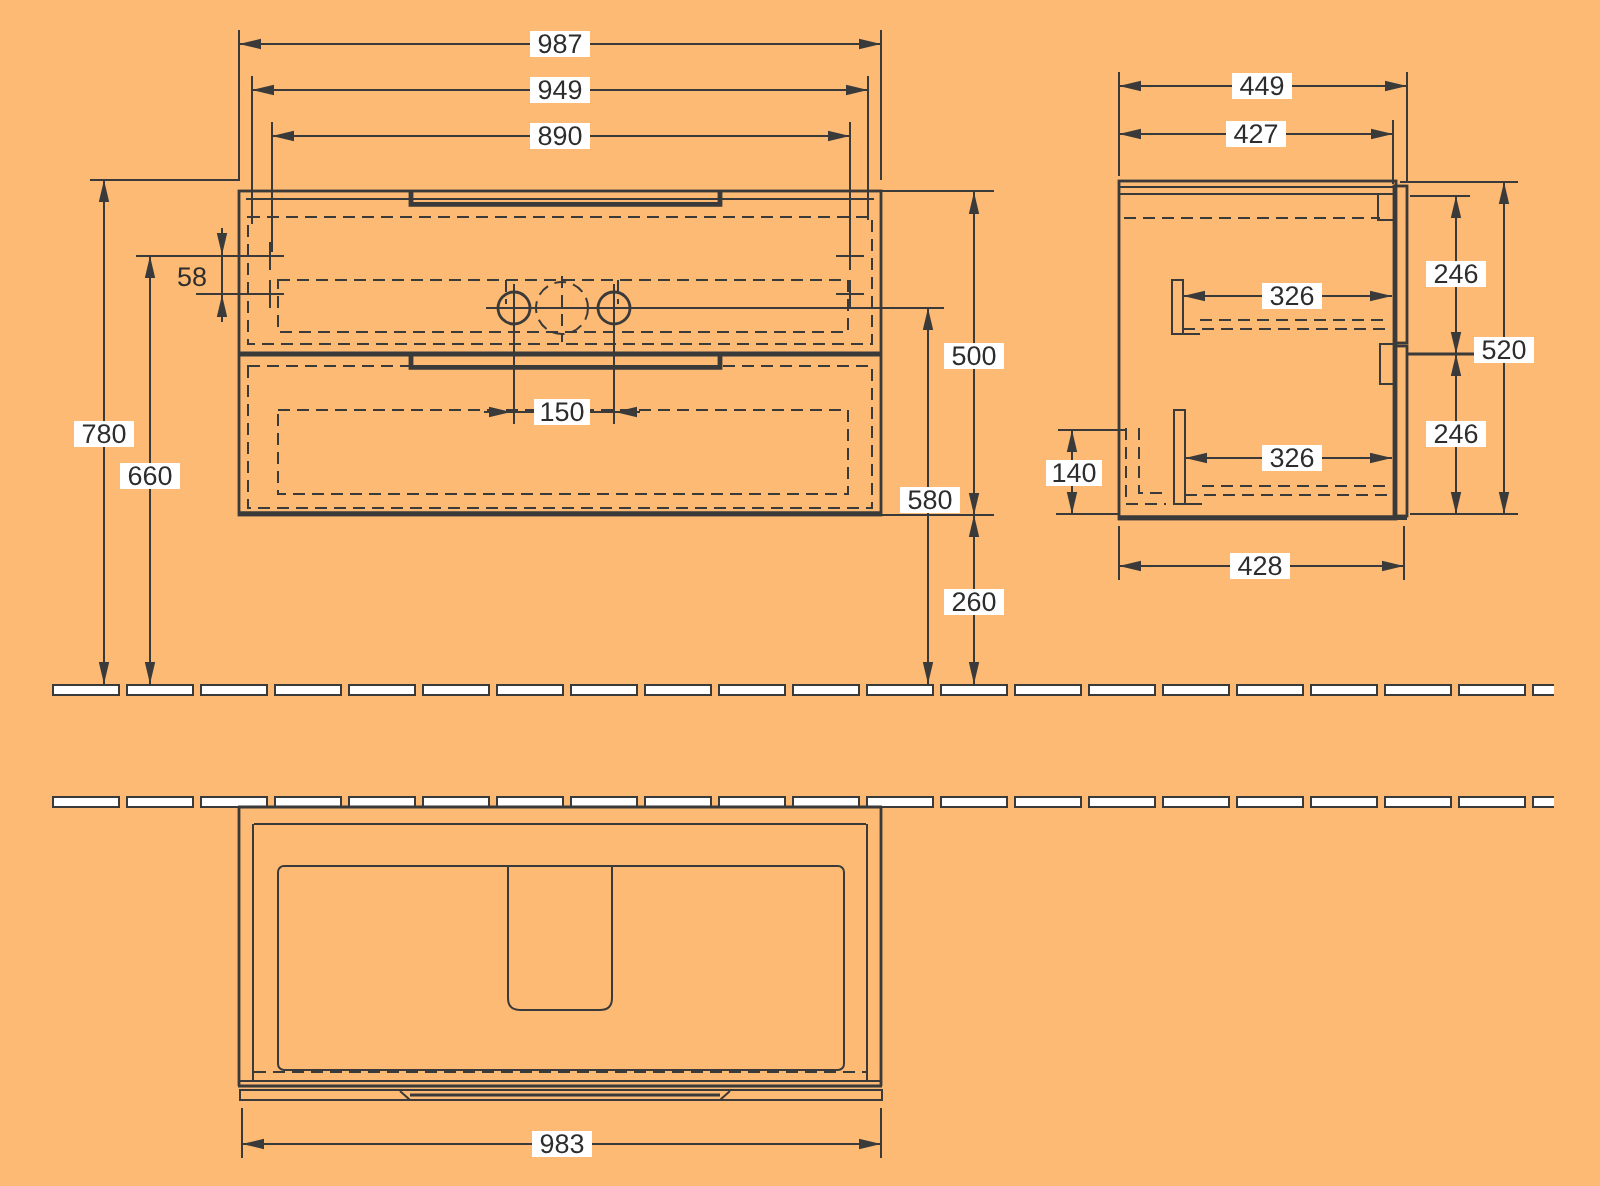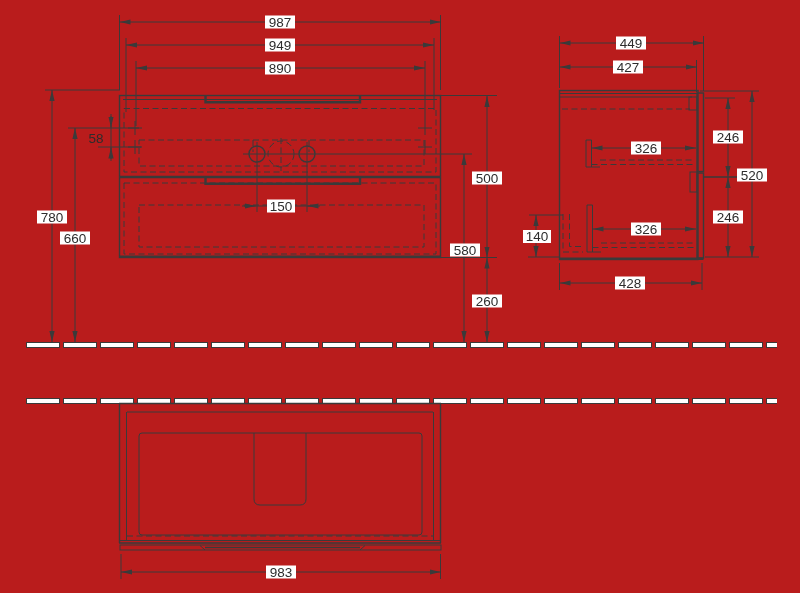--- a/index.html
+++ b/index.html
@@ -1,16 +1,16 @@
 <!DOCTYPE html>
 <html><head>
 <meta charset="utf-8">
 <style>
   html,body{margin:0;padding:0;background:#fff;}
-  .stage{position:relative;width:800px;height:593px;background:#b91c1c;overflow:hidden;}
+  .stage{position:relative;width:800px;height:593px;background:#fdba74;overflow:hidden;}
   svg{display:block;}
   .t   {stroke:#3a3a3a;stroke-width:1;fill:none;}
   .t12 {stroke:#3a3a3a;stroke-width:1.4;fill:none;}
   .t2  {stroke:#3a3a3a;stroke-width:2.4;fill:none;}
   .dash{stroke:#3a3a3a;stroke-width:1;fill:none;stroke-dasharray:6 3.5;}
   .dim {stroke:#3a3a3a;stroke-width:1;fill:none;}
   .lbl {font-family:"Liberation Sans",sans-serif;font-size:13.5px;fill:#2d2d2d;text-anchor:middle;}
   .mask{fill:#ffffff;stroke:none;}
 </style>
 </head>

